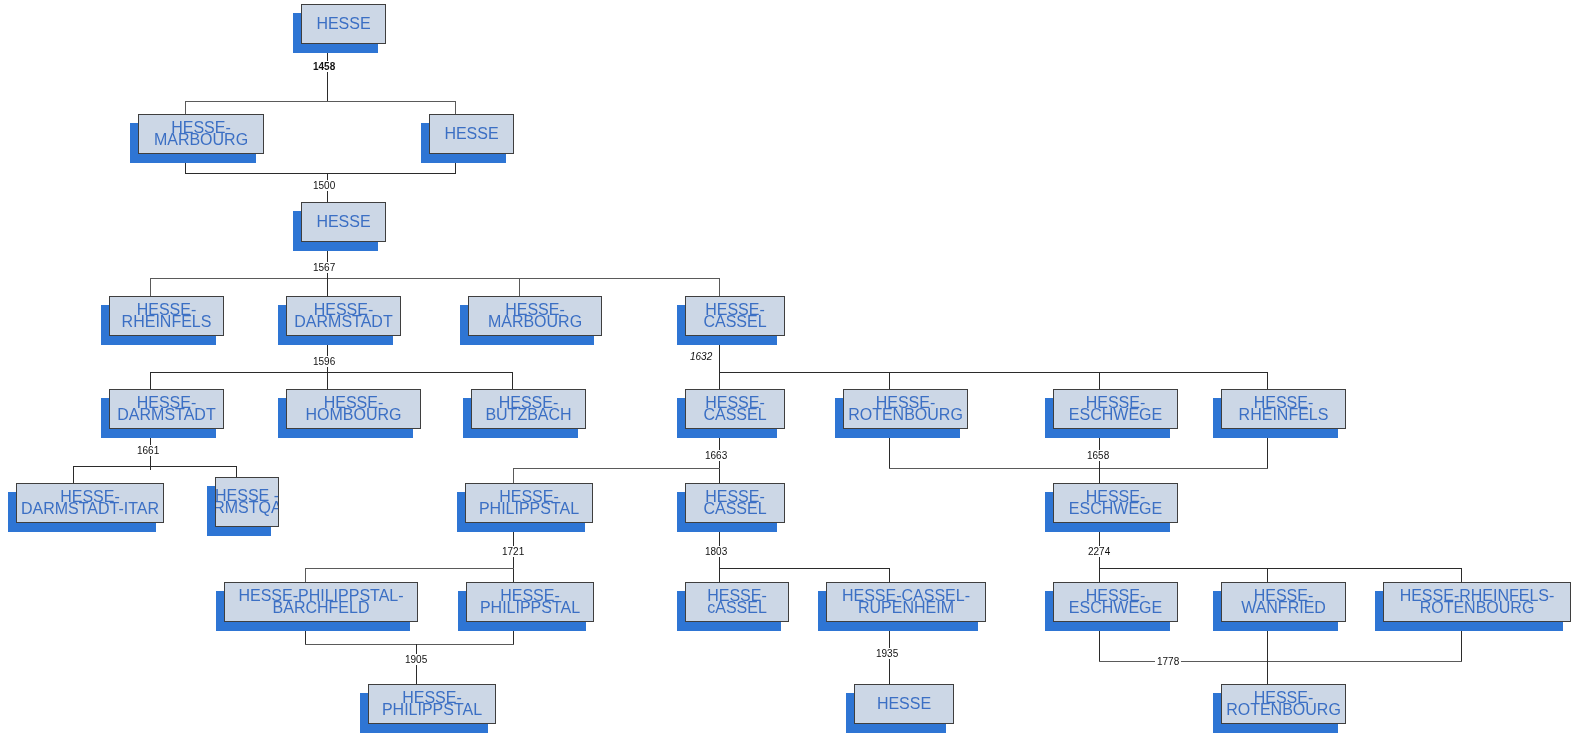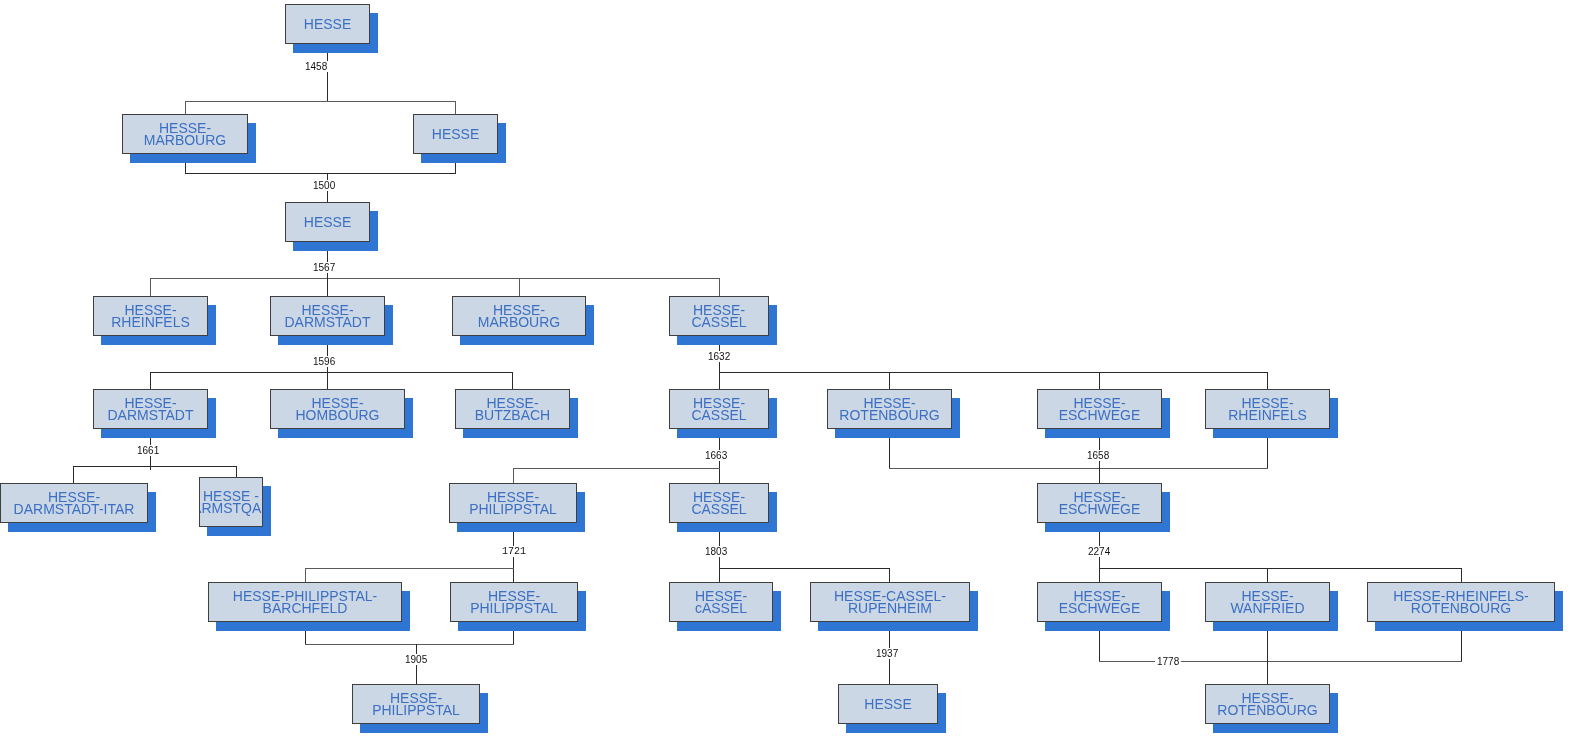--- a/index.html
+++ b/index.html
@@ -38,31 +38,31 @@
   .node{position:absolute;}
   .node .shadow{
     position:absolute;
     left:8px;top:9px;
     width:100%;height:100%;
     background:#2e75d4;
     box-sizing:border-box;
   }
   .node .face{
     position:absolute;
-    left:0;top:0;
+    left:16px;top:0;
     width:100%;height:100%;
     box-sizing:border-box;
     background:#ccd7e6;
     border:1.5px solid #3f3f3f;
     display:flex;
     align-items:center;
     justify-content:center;
     text-align:center;
     color:#3b6fc4;
-    font-size:14px;
+    font-size:16px;
     line-height:12.5px;
     padding:1px 2px;
     overflow:hidden;
   }
 </style>
 </head>
 <body>
 
 <div id="canvas">
 
@@ -134,33 +134,33 @@
     <div class="ln v" style="left:889px;top:622px;height:62px;"></div>
 
     <div class="ln v" style="left:1099px;top:622px;height:40px;"></div>
     <div class="ln v" style="left:1267px;top:622px;height:40px;"></div>
     <div class="ln v" style="left:1461px;top:622px;height:40px;"></div>
     <div class="ln h grey" style="left:1099px;top:661px;width:363px;"></div>
     <div class="ln v" style="left:1267px;top:661px;height:23px;"></div>
   </div>
 
   <div>
-    <div class="yr" style="left:303px;top:61px;">1458</div>
+    <div class="yr" style="left:311px;top:61px;font-weight:bold;">1458</div>
     <div class="yr" style="left:311px;top:180px;">1500</div>
     <div class="yr" style="left:311px;top:262px;">1567</div>
     <div class="yr" style="left:311px;top:356px;">1596</div>
-    <div class="yr" style="left:706px;top:351px;">1632</div>
+    <div class="yr" style="left:688px;top:351px;font-style:italic;">1632</div>
     <div class="yr" style="left:135px;top:445px;">1661</div>
     <div class="yr" style="left:703px;top:450px;">1663</div>
     <div class="yr" style="left:1085px;top:450px;">1658</div>
-    <div class="yr" style="left:500px;top:546px;font-family:Liberation Mono, monospace;">1721</div>
+    <div class="yr" style="left:500px;top:546px;">1721</div>
     <div class="yr" style="left:703px;top:546px;">1803</div>
     <div class="yr" style="left:1086px;top:546px;">2274</div>
     <div class="yr" style="left:403px;top:654px;">1905</div>
-    <div class="yr" style="left:874px;top:648px;">1937</div>
+    <div class="yr" style="left:874px;top:648px;">1935</div>
     <div class="yr" style="left:1155px;top:656px;">1778</div>
   </div>
 
   <div>
     <div class="node" style="left:285px;top:4px;width:85px;height:40px;">
         <div class="shadow"></div>
         <div class="face">HESSE</div>
       </div>
     <div class="node" style="left:122px;top:114px;width:126px;height:40px;">
         <div class="shadow"></div>

